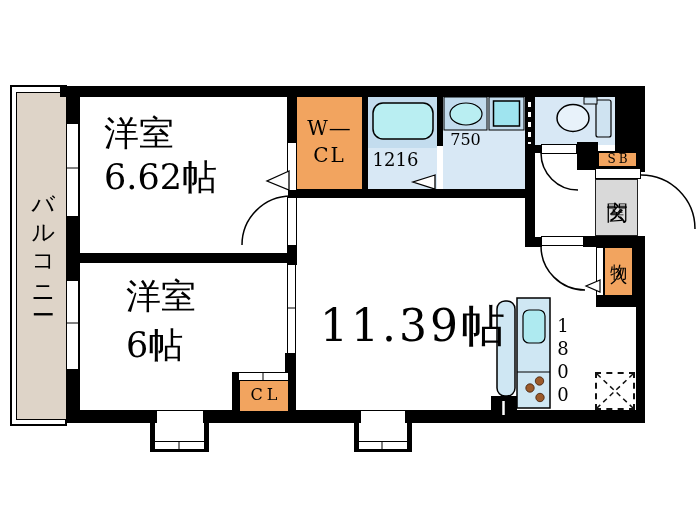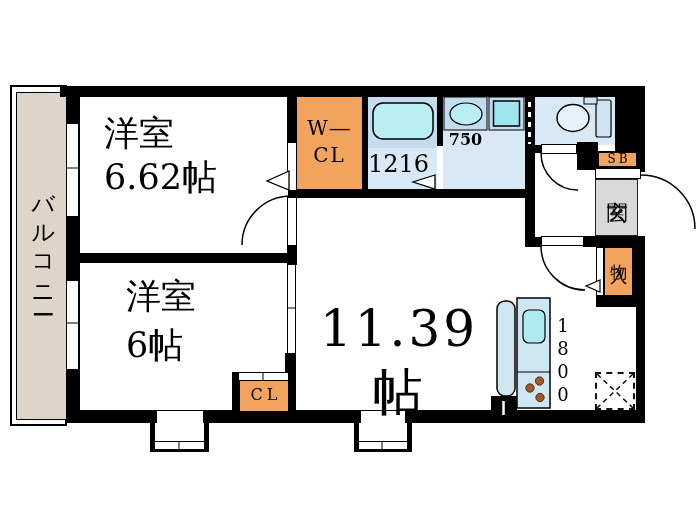--- a/index.html
+++ b/index.html
@@ -112,23 +112,23 @@
     <line x1="263" y1="372" x2="263" y2="381" stroke="#000" stroke-width="1"></line>
     <line x1="179" y1="441" x2="179" y2="450" stroke="#000" stroke-width="1"></line>
     <line x1="382" y1="441" x2="382" y2="450" stroke="#000" stroke-width="1"></line>
   </svg>
 
   <div class="lbl vert" style="left:29px;top:178px;height:170px;font-size:23px;letter-spacing:5px;">バルコニー</div>
   <div class="lbl" style="left:104px;top:112px;font-size:35px;">洋室
 6.62帖</div>
   <div class="lbl" style="left:126px;top:272px;font-size:35px;line-height:1.4;">洋室
 6帖</div>
-  <div class="lbl" style="left:304px;top:298px;width:190px;text-align:center;font-size:50px;letter-spacing:3px;">11.39帖</div>
+  <div class="lbl" style="left:320px;top:298px;width:190px;text-align:left;font-size:44px;letter-spacing:3px;">11.39帖</div>
   <div class="lbl" style="left:297px;top:115px;width:65px;text-align:center;font-size:20px;letter-spacing:2px;line-height:1.35;">W―
 CL</div>
   <div class="lbl" style="left:240px;top:385px;width:48px;text-align:center;font-size:16px;letter-spacing:4px;text-indent:4px;">CL</div>
   <div class="lbl upright" style="left:608px;top:250px;height:46px;font-size:17px;letter-spacing:3px;">物入</div>
   <div class="lbl" style="left:597px;top:152px;width:41px;text-align:center;font-size:12px;letter-spacing:3px;text-indent:3px;">SB</div>
   <div class="lbl upright" style="left:604px;top:184px;height:50px;font-size:21px;letter-spacing:3px;">玄関</div>
-  <div class="lbl" style="left:368px;top:149px;width:55px;text-align:center;font-size:24px;">1216</div>
-  <div class="lbl" style="left:443px;top:130px;width:45px;text-align:center;font-size:16px;font-weight:bold;">750</div>
+  <div class="lbl" style="left:368px;top:149px;width:55px;text-align:center;font-size:18px;">1216</div>
+  <div class="lbl" style="left:443px;top:130px;width:45px;text-align:center;font-size:16px;">750</div>
   <div class="lbl upright" style="left:551px;top:315px;height:78px;font-size:18px;letter-spacing:2px;">1800</div>
 </div>
 
 </body></html>

